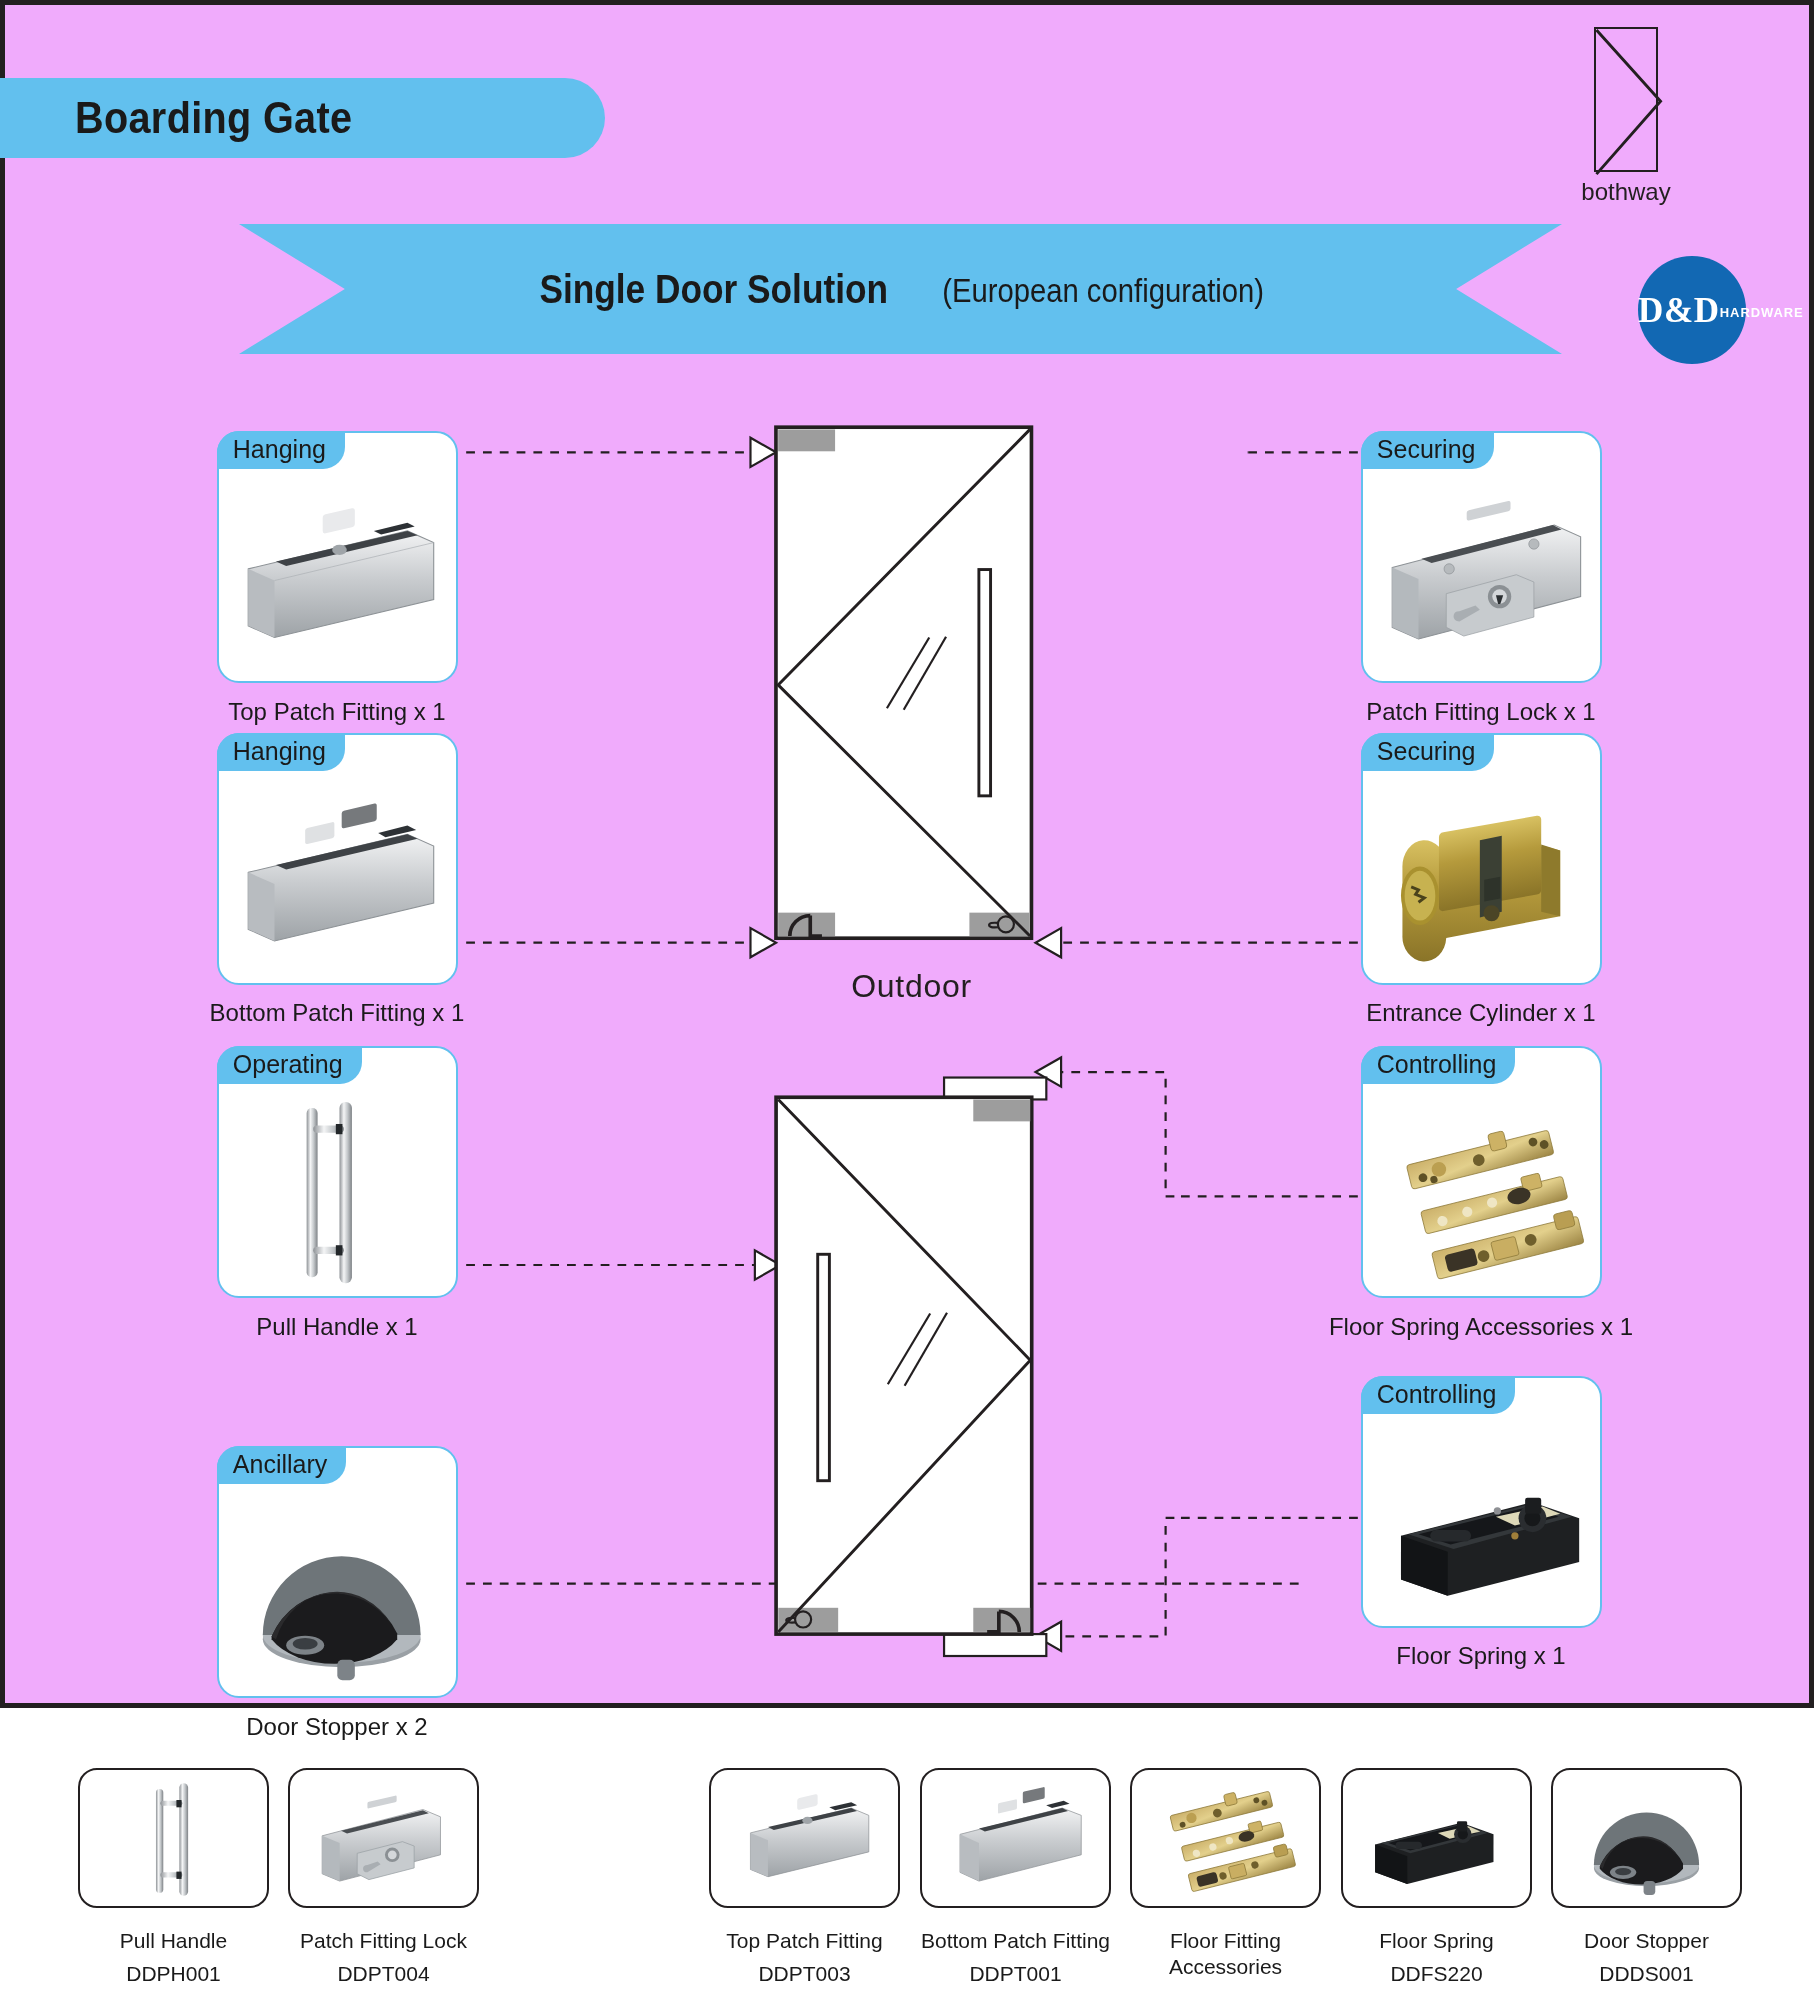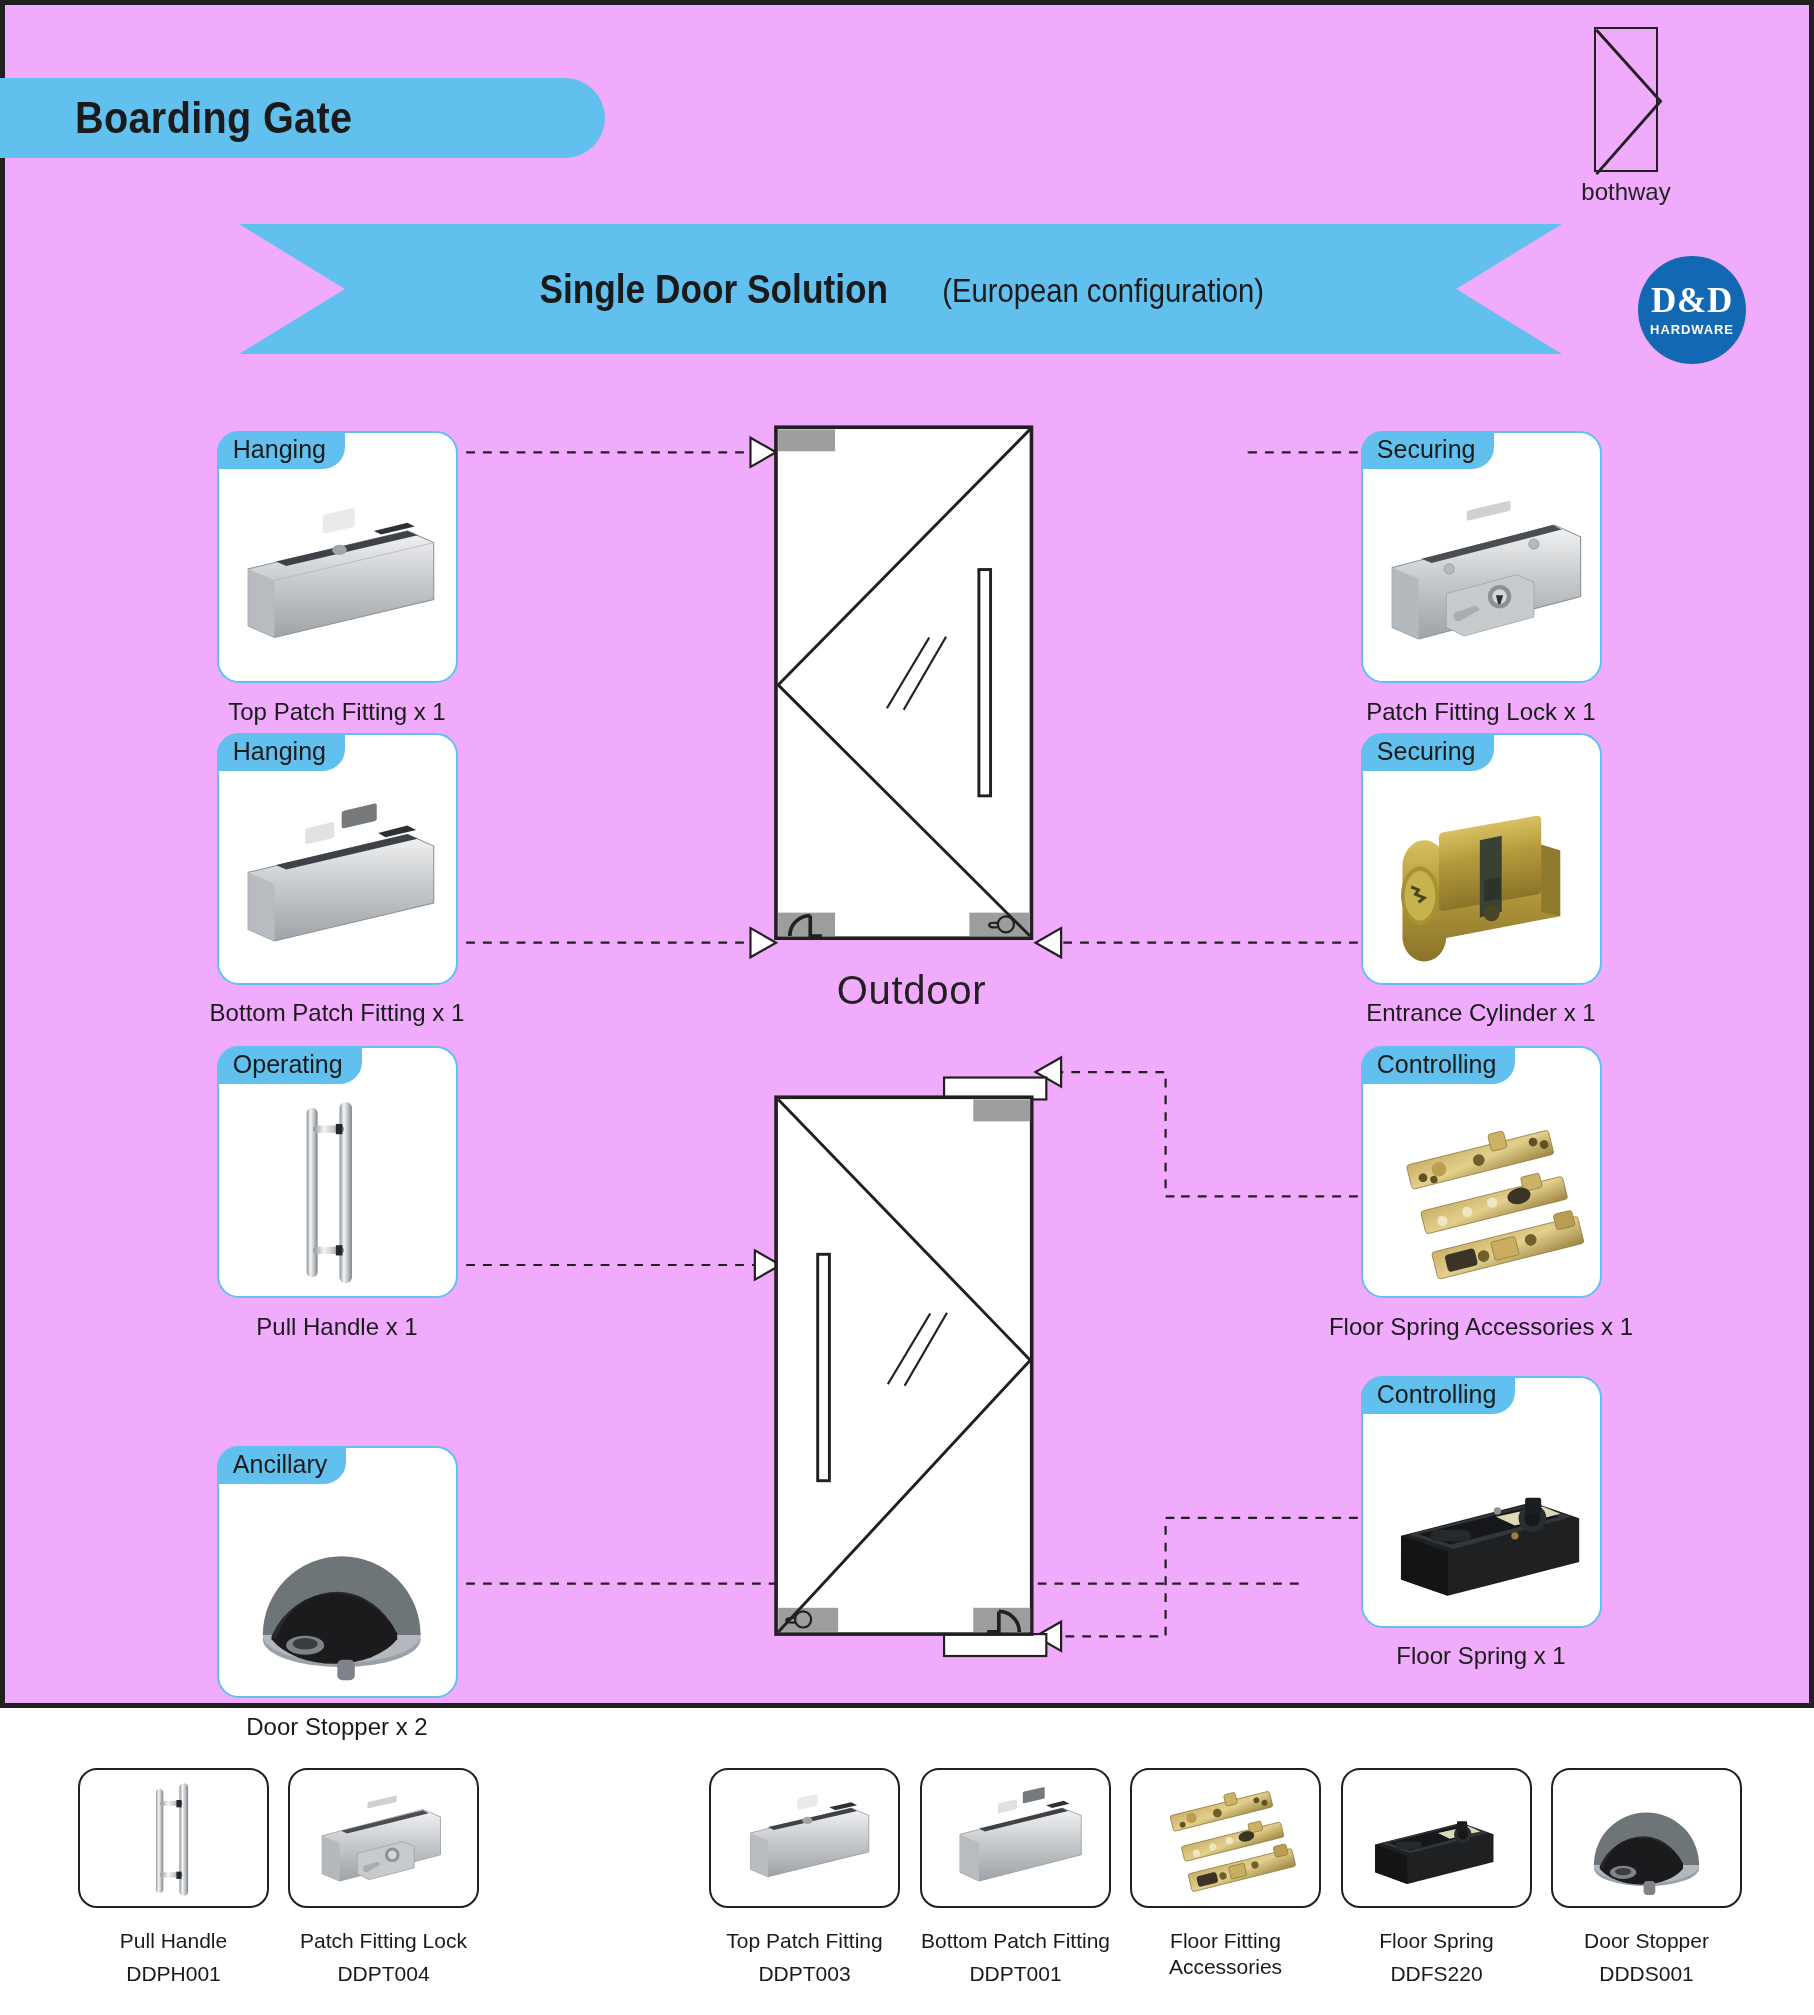--- a/index.html
+++ b/index.html
@@ -39,21 +39,21 @@
     width:64px;height:145px;margin:0 auto;
     border:2.9px solid #231f20;box-sizing:border-box;position:relative;
   }
   .bothway .mark svg{position:absolute;left:-1.5px;top:-1.5px;}
   .bothway .cap{font-size:24px;margin-top:5.8px;color:#231f20;}
 
   .dd-logo{
     position:absolute;left:1633px;top:251px;
     width:108px;height:108px;border-radius:50%;
     background:#1268b3;
-    display:flex;flex-direction:column;align-items:center;justify-content:center;
+    display:flex;flex-direction:row;align-items:center;
     color:#fff;
   }
   .dd-logo .l1{font-family:"Liberation Serif",serif;font-weight:bold;font-size:35px;line-height:1;letter-spacing:0.7px;}
   .dd-logo .l2{font-size:13px;letter-spacing:0.9px;margin-top:4px;font-weight:bold;}
 
   
   .ribbon{
     position:absolute;left:234px;top:219px;width:1323px;height:130px;
     background:#62c0ee;
     clip-path:polygon(0 0,100% 0,92% 50%,100% 100%,0 100%,8% 50%);
@@ -78,21 +78,21 @@
   }
   .cardcap{
     position:absolute;width:336px;text-align:center;
     font-size:24px;color:#1a1a1a;white-space:nowrap;
   }
   .photo{position:absolute;left:0;top:38px;width:100%;height:214px;}
 
   
   .door-label{
     position:absolute;width:439px;text-align:center;
-    font-size:40px;color:#231f20;letter-spacing:0.7px;
+    font-size:32px;color:#231f20;letter-spacing:0.7px;
   }
 
   
   .strip{position:absolute;left:73px;top:1763px;width:1668px;height:234px;}
   .sitem{position:absolute;top:0;width:191px;}
   .sbox{
     width:191px;height:140px;
     border:2.2px solid #231f20;border-radius:19px;box-sizing:border-box;
     position:relative;background:#fff;
   }

